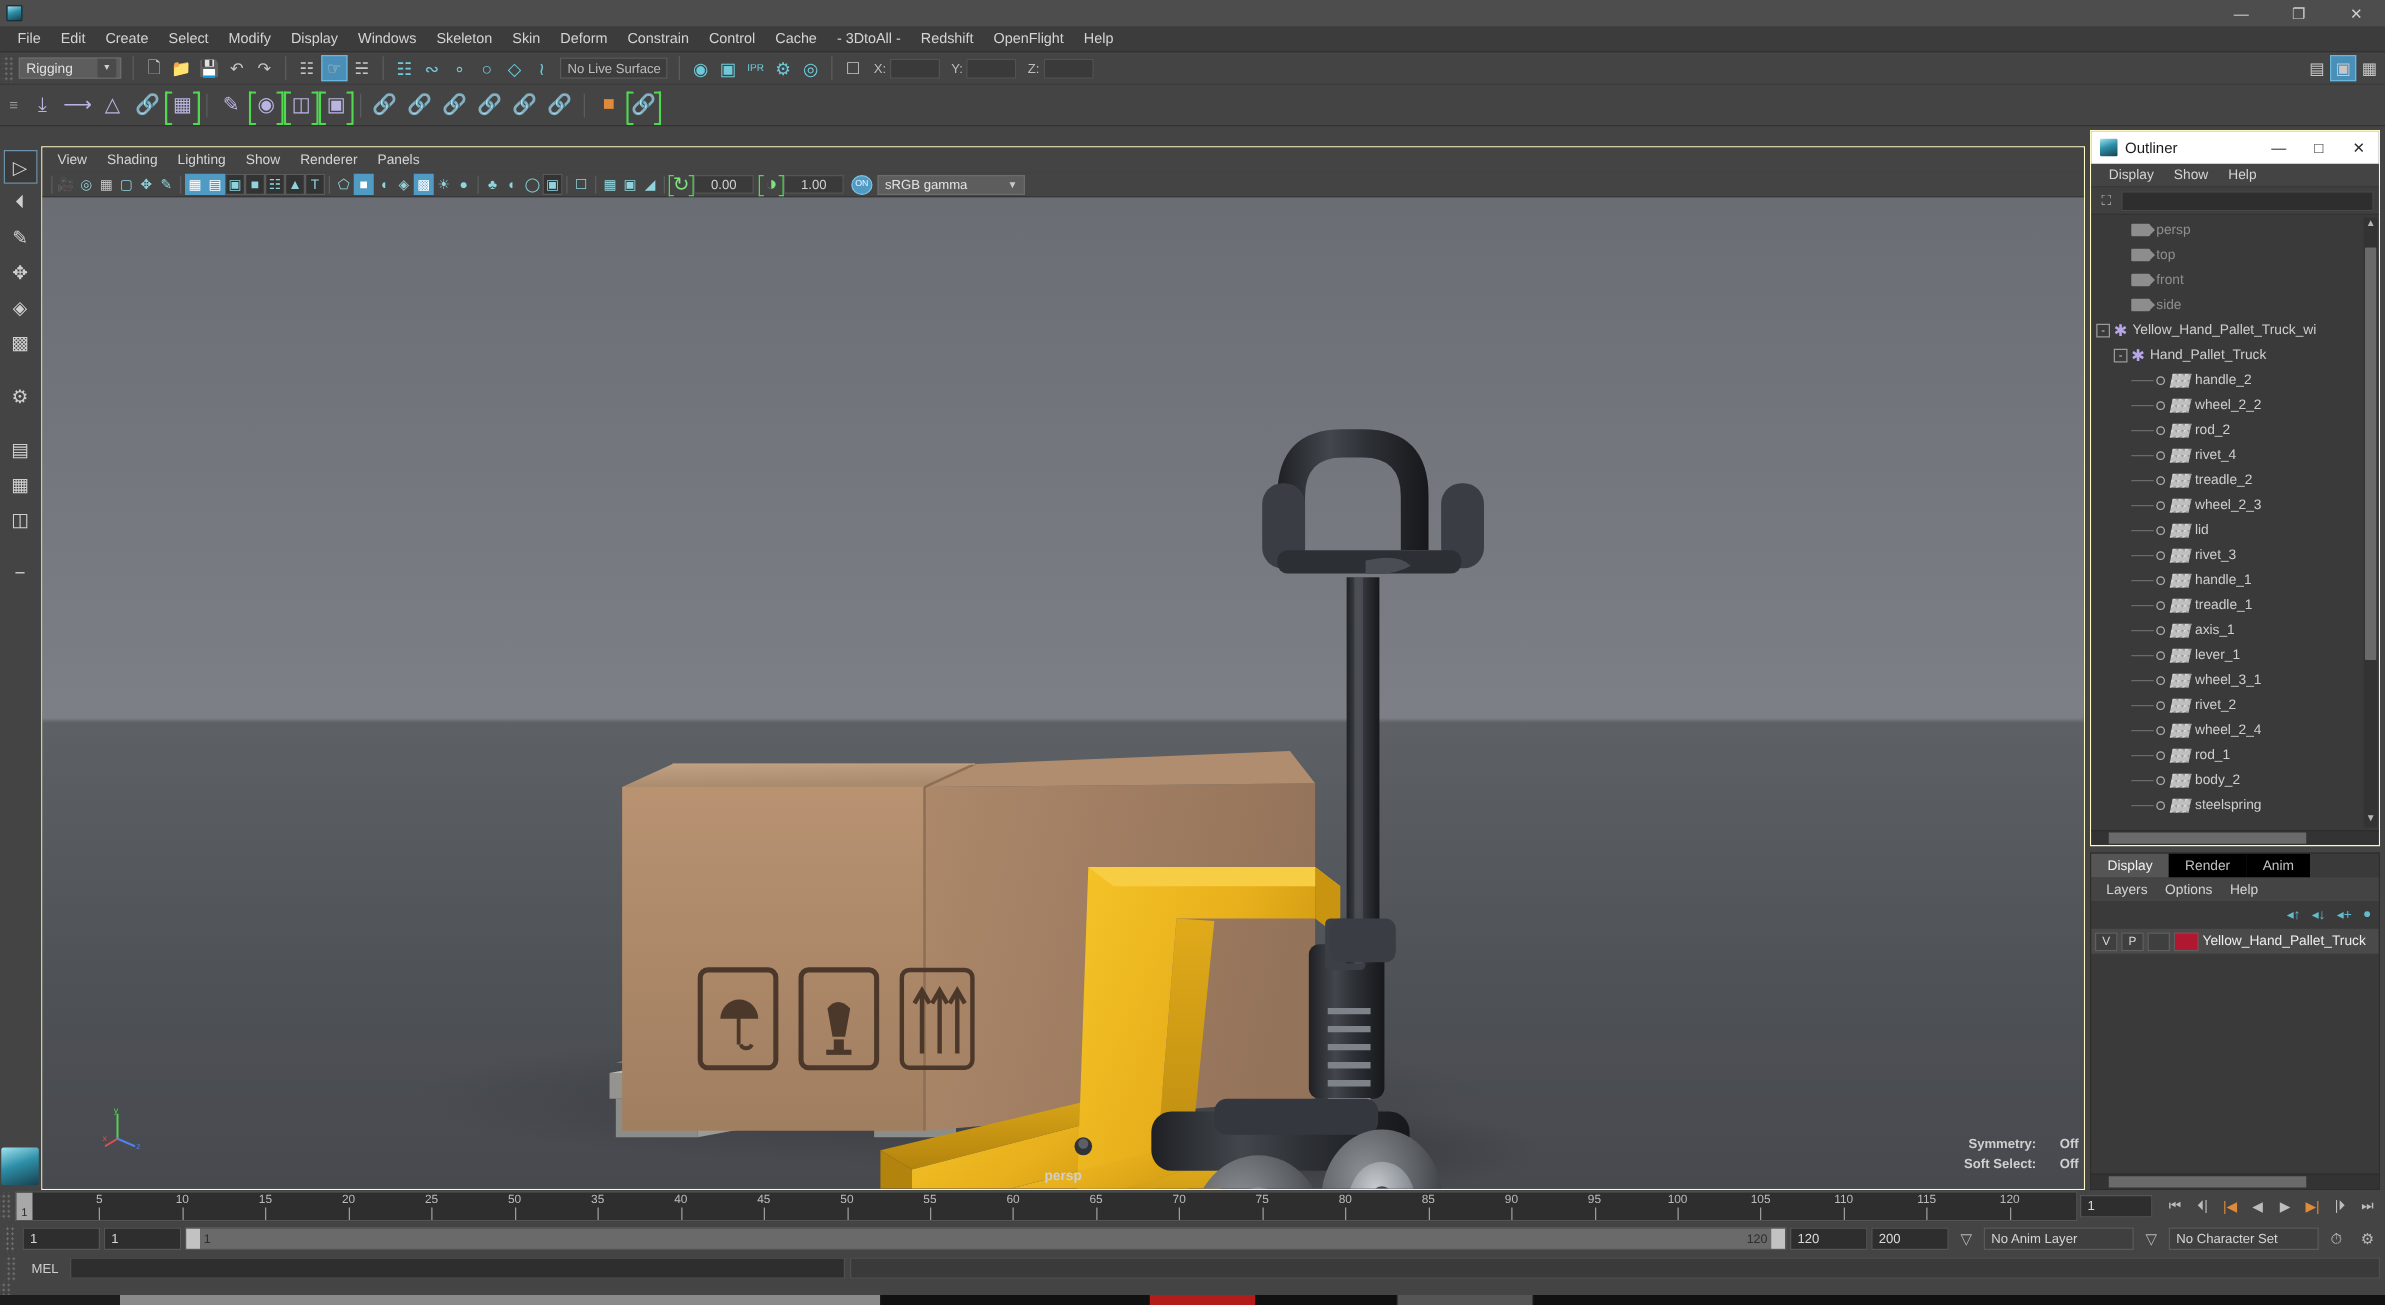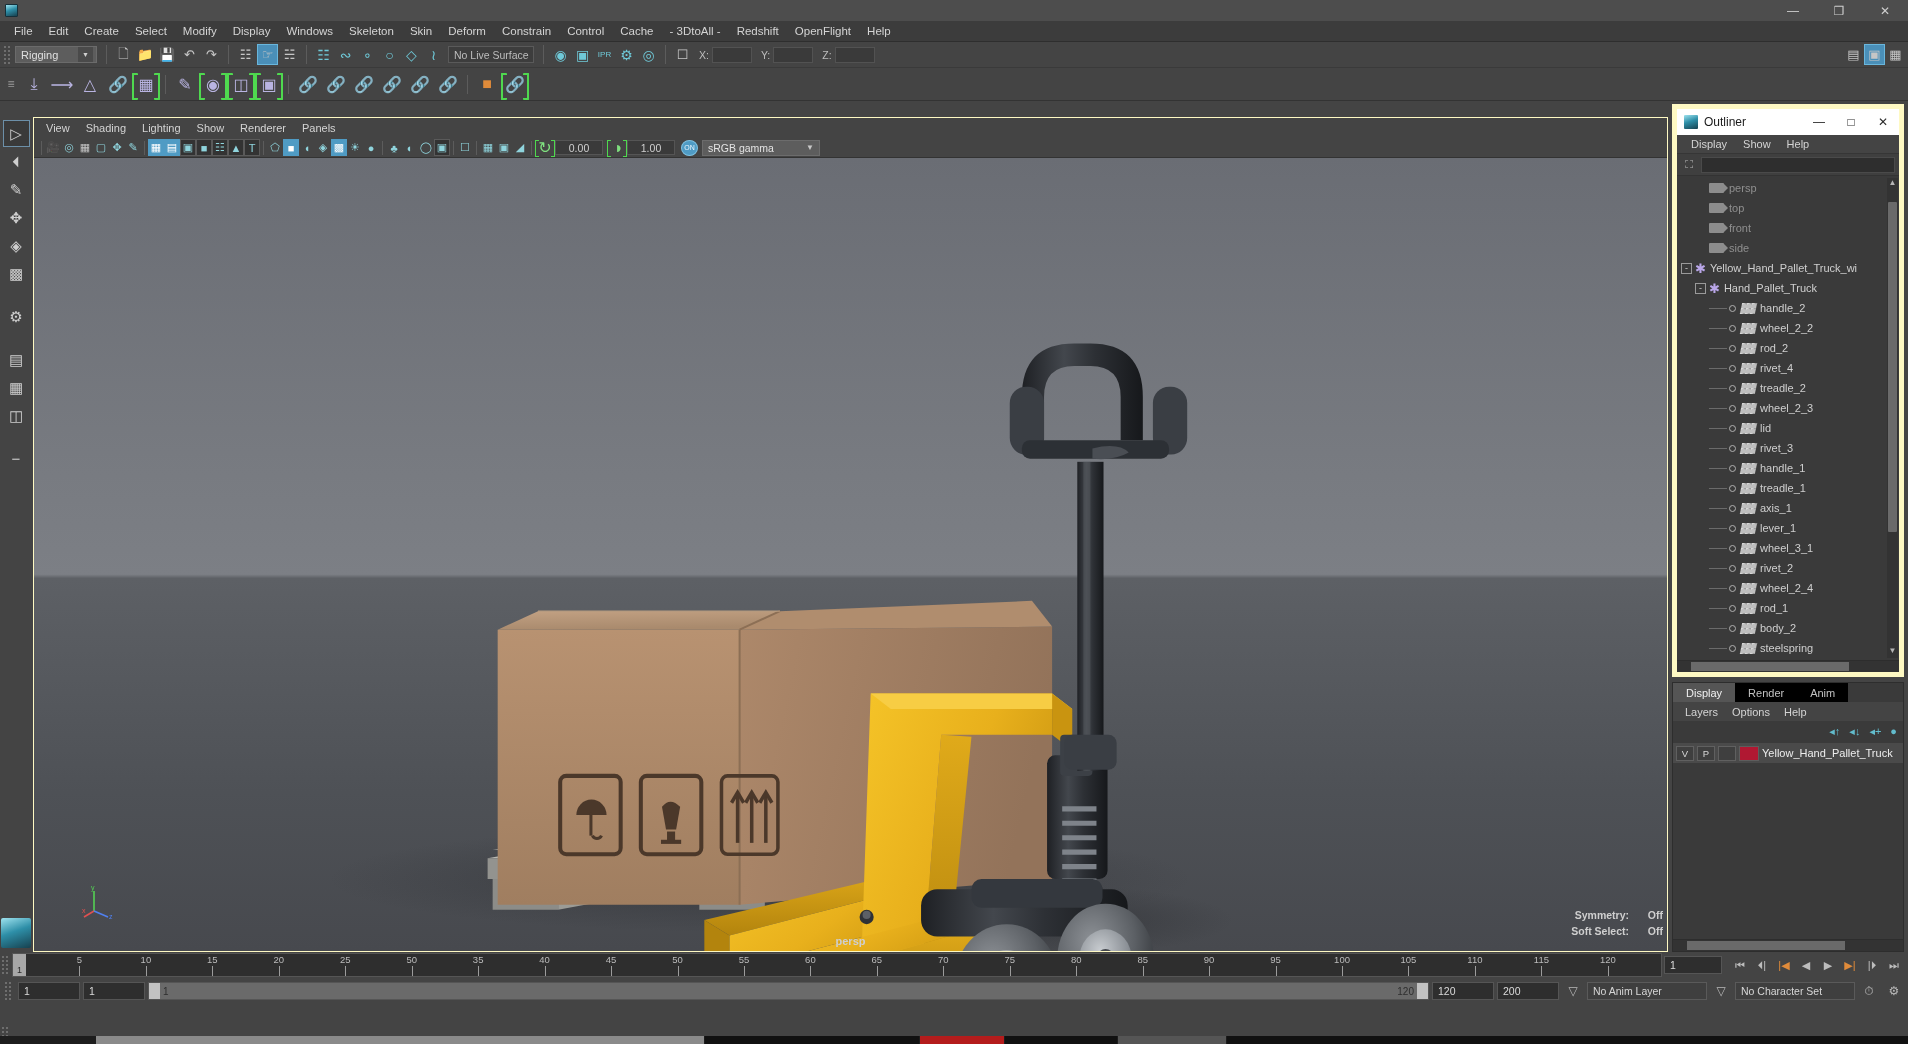--- a/index.html
+++ b/index.html
@@ -167,21 +167,21 @@
   .hud-sym-v{ right:4px; bottom:30px; }
   .hud-soft-v{ right:4px; bottom:14px; }
 
   
   .rightdock{
     position:absolute; right:0; top:104px; width:240px; bottom:92px;
     background:#444444;
   }
   .outliner{
     position:absolute; left:4px; right:4px; top:0; height:573px;
-    background:#3a3a3a; border:5px solid #fef9c3; display:flex; flex-direction:column;
+    background:#3a3a3a; border:1px solid #fef9c3; display:flex; flex-direction:column;
   }
   .ol-titlebar{
     height:26px;background:#ffffff;display:flex;align-items:center;flex:0 0 auto;
     position:relative;
   }
   .ol-ico{
     width:14px;height:14px;margin:0 6px 0 7px;
     background:linear-gradient(160deg,#9fe3ef 0%,#2e8fa8 45%,#17414f 100%);
     border-radius:1px;
   }
@@ -1026,20 +1026,26 @@
     <div class="r-field">120</div>
     <div class="r-field">200</div>
     <div class="r-ico">▽</div>
     <div class="r-txt">No Anim Layer</div>
     <div class="r-ico">▽</div>
     <div class="r-txt">No Character Set</div>
     <div class="r-ico">⏱</div>
     <div class="r-ico">⚙</div>
   </div>
 
+  <div class="melrow">
+    <div class="grip"></div>
+    <div class="mel-lbl">MEL</div>
+    <div class="mel-in"></div>
+    <div class="mel-out"></div>
+  </div>
 
   <div class="bottombar">
     <div class="grip" style="height:14px;"></div>
   </div>
 
   <div class="taskbar">
     <div class="tb-seg" style="width:608px;background:#8a8a8a;"></div>
     <div class="tb-seg" style="width:214px;background:#111;"></div>
     <div class="tb-seg" style="width:84px;background:#b41c1c;"></div>
     <div class="tb-seg" style="width:112px;background:#111;"></div>

